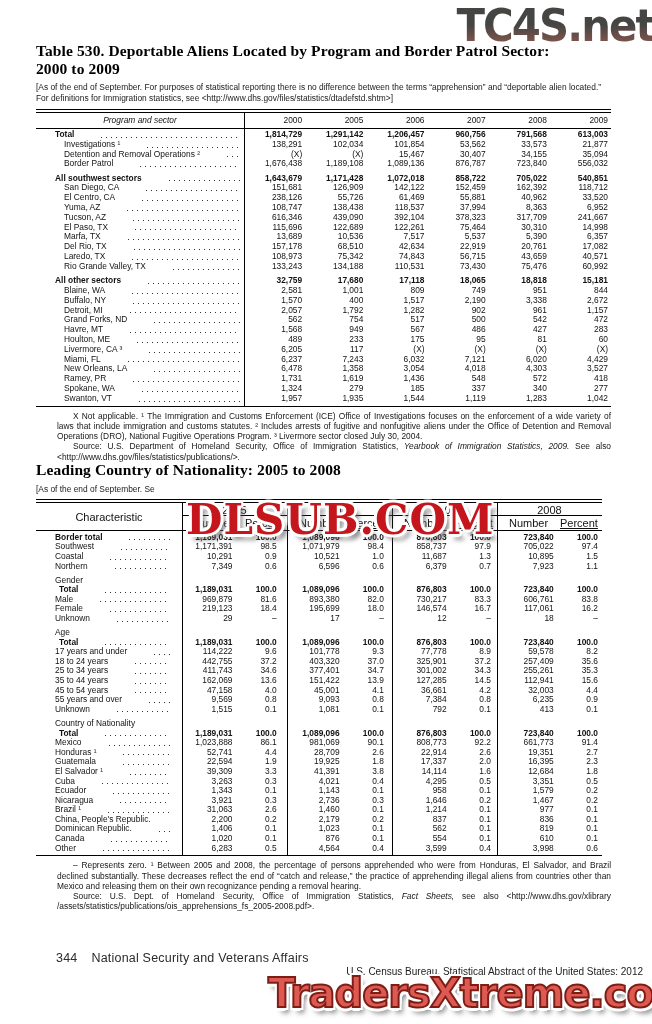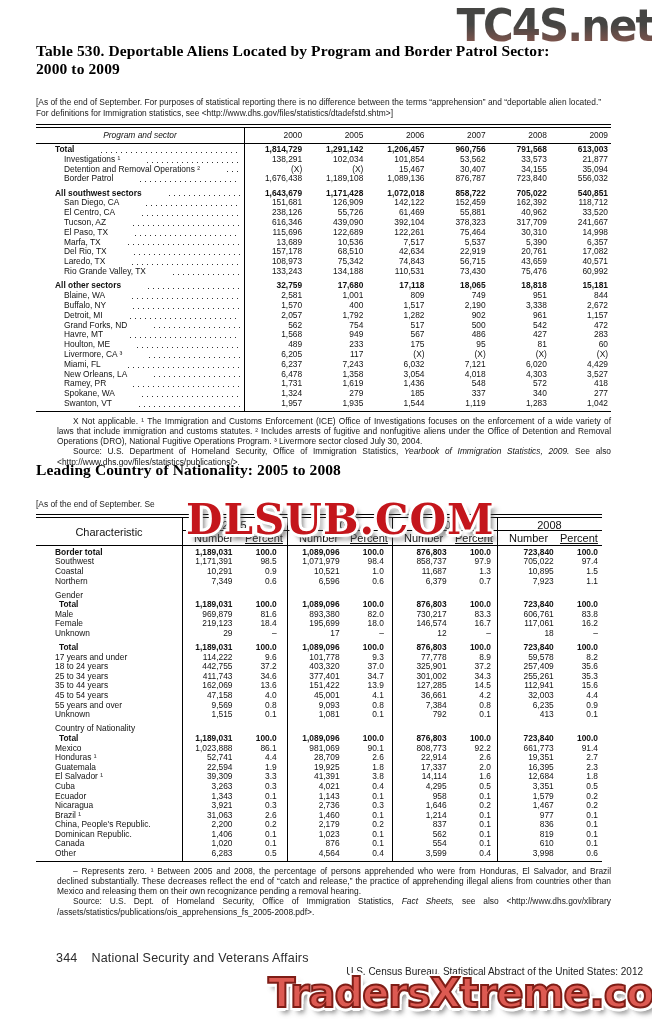--- a/index.html
+++ b/index.html
@@ -20,21 +20,21 @@
     font-size:40px;letter-spacing:-1px;color:#dd5a52;-webkit-text-stroke:2px #7e1d16;
     text-shadow:-3px -3px 0 #fff,3px -3px 0 #fff,-3px 3px 0 #fff,3px 3px 0 #fff,
       0 4px 0 #fff,4px 6px 5px rgba(90,90,90,.7);}
 
   
   .sec{position:absolute;left:36px;width:575px;}
   .sec530{top:42px;}
   .sec531{top:461px;}
   .tbl-title{font-family:"Liberation Serif",serif;font-weight:bold;font-size:15.5px;
     line-height:1.13;letter-spacing:.1px;color:#000;}
-  .headnote{margin-top:20px;font-size:8.4px;line-height:1.28;color:#1a1a1a;}
+  .headnote{margin-top:5px;font-size:8.4px;line-height:1.28;color:#1a1a1a;}
 
   
   .t-box{position:relative;margin-top:5px;border-top:1px solid #000;border-bottom:1.4px solid #000;}
   .topline{height:2px;border-bottom:1px solid #000;}
   .vr{position:absolute;top:2px;bottom:0;width:1px;background:#000;}
   .t-row,.group-label{display:flex;font-size:8.4px;}
   .t-row{align-items:baseline;}
   .b{font-weight:bold;}
   .stub{display:flex;overflow:hidden;gap:24px;}
   .lbl{white-space:nowrap;}
@@ -55,21 +55,21 @@
   
   .t531{width:566px;}
   .t531 .h531{display:flex;border-bottom:1px solid #000;font-size:11px;}
   .t531 .stubh{width:146px;display:flex;align-items:center;justify-content:center;}
   .t531 .hr{flex:1;}
   .t531 .yrow{display:flex;height:13px;line-height:14px;}
   .t531 .ycell{width:105px;box-sizing:border-box;text-align:center;border-bottom:1px solid #000;}
   .t531 .nprow{display:flex;height:14px;line-height:15px;}
   .t531 .npn{width:63px;text-align:center;}
   .t531 .npp{width:42px;text-decoration:underline;}
-  .t531 .stub{width:146px;padding-left:19px;box-sizing:border-box;flex-direction:column;}
+  .t531 .stub{width:146px;padding-left:19px;box-sizing:border-box;}
   .t531 .t-row,.t531 .group-label{height:9.6px;line-height:9.6px;}
   .t531 .numc{width:63px;text-align:right;padding-right:5px;white-space:nowrap;}
   .t531 .pctc{width:42px;text-align:right;padding-right:4px;white-space:nowrap;}
   .t531 .ind .lbl{padding-left:4px;}
   .t531 .group-label{padding-left:19px;}
 
   
   .fnblock{margin-top:4px;margin-left:21px;width:554px;}
   .fn{margin:0;font-size:8.4px;line-height:1.22;color:#161616;text-align:justify;text-indent:16px;}
 
@@ -190,20 +190,32 @@
               </div>
               <div class="num">238,126</div>
               <div class="num">55,726</div>
               <div class="num">61,469</div>
               <div class="num">55,881</div>
               <div class="num">40,962</div>
               <div class="num">33,520</div>
             </div>
             <div class="t-row ind">
               <div class="stub">
+                <span class="lbl">Yuma, AZ</span>
+                <span class="leader"></span>
+              </div>
+              <div class="num">108,747</div>
+              <div class="num">138,438</div>
+              <div class="num">118,537</div>
+              <div class="num">37,994</div>
+              <div class="num">8,363</div>
+              <div class="num">6,952</div>
+            </div>
+            <div class="t-row ind">
+              <div class="stub">
                 <span class="lbl">Tucson, AZ</span>
                 <span class="leader"></span>
               </div>
               <div class="num">616,346</div>
               <div class="num">439,090</div>
               <div class="num">392,104</div>
               <div class="num">378,323</div>
               <div class="num">317,709</div>
               <div class="num">241,667</div>
             </div>
@@ -580,20 +592,21 @@
               <div class="pctc">–</div>
               <div class="numc">17</div>
               <div class="pctc">–</div>
               <div class="numc">12</div>
               <div class="pctc">–</div>
               <div class="numc">18</div>
               <div class="pctc">–</div>
             </div>
           </div>
           <div class="t-section">
+            <div class="group-label">Age</div>
             <div class="t-row b ind">
               <div class="stub">
                 <span class="lbl">Total</span>
                 <span class="leader"></span>
               </div>
               <div class="numc">1,189,031</div>
               <div class="pctc">100.0</div>
               <div class="numc">1,089,096</div>
               <div class="pctc">100.0</div>
               <div class="numc">876,803</div>

